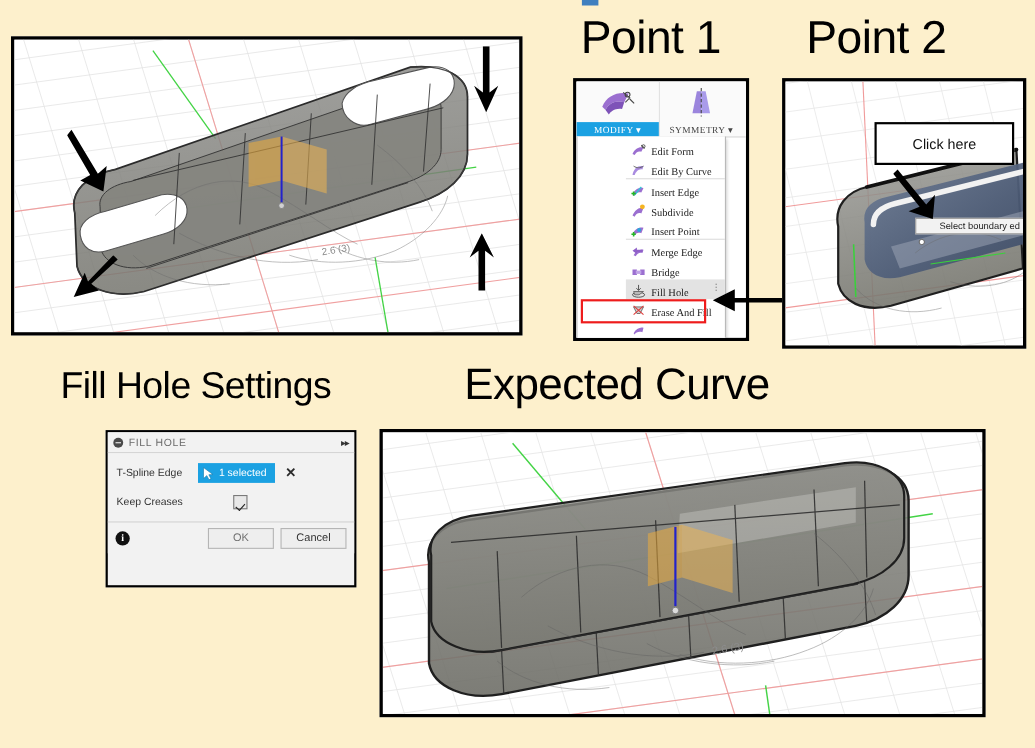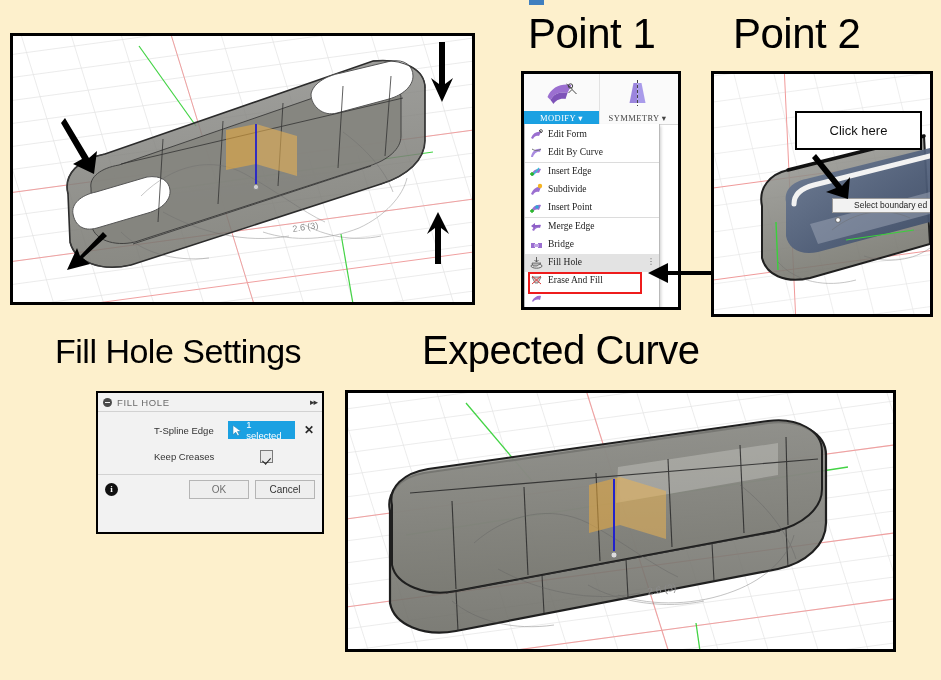--- a/index.html
+++ b/index.html
@@ -69,23 +69,24 @@
   }
   .ribbon-label.active{background:#1BA1E2;color:#fff;}
 
   .dropmenu{
     position:absolute;left:0;top:50px;width:134px;
     background:#fff;border:1px solid #b9b9b9;border-top:none;
     box-shadow:1px 2px 3px rgba(0,0,0,.2);
     padding:2px 0 0 0;
   }
   .mi{
-    height:18px;display:flex;align-items:center;
+    height:18px;display:flex;align-items:flex-end;
     font-size:9.5px;color:#222;padding-left:4px;white-space:nowrap;
     position:relative;
+    margin-left:44px;
   }
   .mi.sep{border-top:1px solid #dcdcdc;}
   .mi.highlight{background:#e3e3e3;}
   .mi-ico{width:15px;height:14px;margin-right:4px;flex:0 0 15px;}
   .mi-label{line-height:1;}
   .mi-dots{position:absolute;right:3px;top:3px;font-size:8px;color:#555;letter-spacing:1px;}
 
   .redbox{
     position:absolute;left:4px;top:198px;width:114px;height:22px;
     border:2.5px solid #EE1C1C;box-sizing:border-box;pointer-events:none;
@@ -123,21 +124,21 @@
     font-size:9.5px;color:#6b6b6b;letter-spacing:.6px;
   }
   .dlg-collapse{
     width:9px;height:9px;border-radius:50%;background:#4a4a4a;
     margin-right:5px;position:relative;flex:0 0 9px;
   }
   .dlg-collapse:after{
     content:"";position:absolute;left:2px;top:4px;width:5px;height:1px;background:#f2f2f2;
   }
   .dlg-expand{margin-left:auto;font-size:9px;color:#333;letter-spacing:-1px;}
-  .dlg-body{padding:6px 8px 4px 8px;background:#f2f2f2;margin-left:48px;}
+  .dlg-body{padding:6px 8px 4px 8px;background:#f2f2f2;}
   .dlg-row{display:flex;align-items:center;height:24px;margin-bottom:4px;}
   .dlg-lbl{width:74px;font-size:9.5px;color:#333;flex:0 0 74px;}
   .sel-btn{
     background:#1BA1E2;color:#fff;font-size:9.5px;height:18px;
     display:flex;align-items:center;padding:0 8px 0 4px;border:none;
   }
   .cursor-ico{width:12px;height:13px;margin-right:3px;}
   .clear-x{margin-left:9px;font-size:12px;color:#2b2b2b;font-weight:bold;}
   .combo{
     flex:1;height:20px;background:#fff;border:1px solid #bfbfbf;

